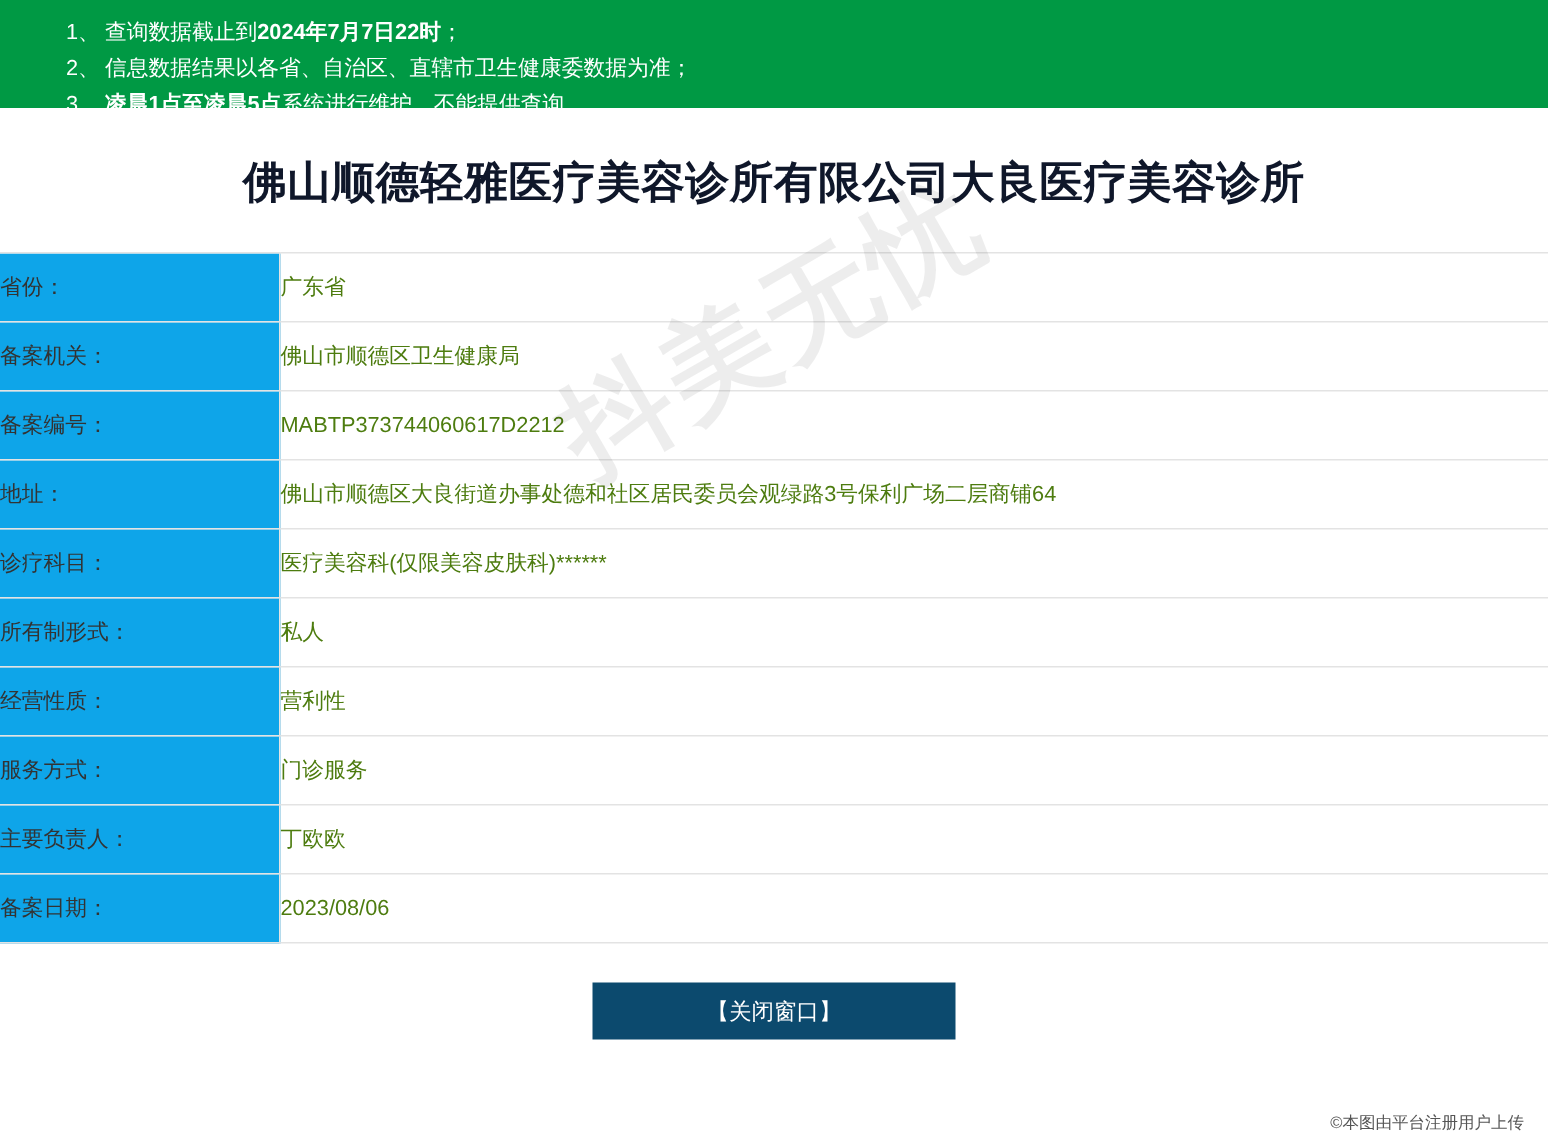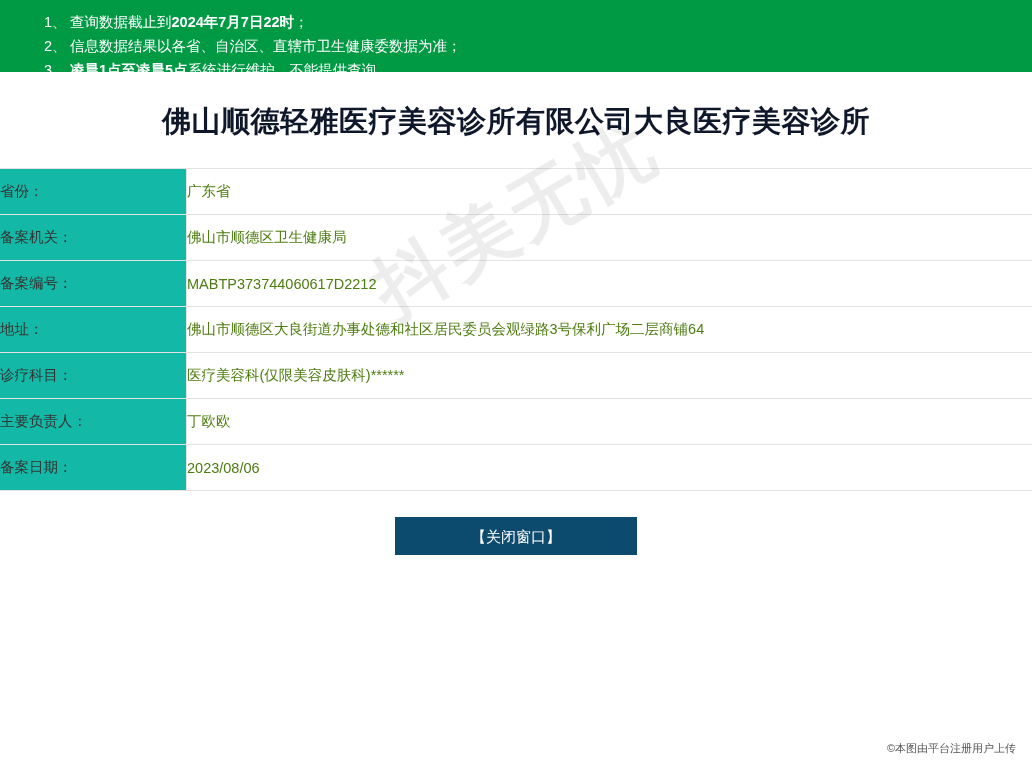--- a/index.html
+++ b/index.html
@@ -80,21 +80,21 @@
   }
   table.info td {
     border-top: 1px solid #e3e3e3;
     border-bottom: 1px solid #e3e3e3;
     font-size: 14.5px;
     vertical-align: middle;
     padding: 0;
   }
   td.label {
     width: 186px;
-    background: #14b8a6;
+    background: #0ea5e9;
     color: #333;
     padding-left: 8px;
     border-right: 1px solid #e3e3e3;
   }
   td.value {
     color: #4d7c0f;
     padding-left: 14px;
   }
   table.info tr:first-child td {
     border-top: 1px solid #e3e3e3;
@@ -169,20 +169,32 @@
     </tr>
     <tr>
       <td class="label">地址：</td>
       <td class="value">佛山市顺德区大良街道办事处德和社区居民委员会观绿路3号保利广场二层商铺64</td>
     </tr>
     <tr>
       <td class="label">诊疗科目：</td>
       <td class="value">医疗美容科(仅限美容皮肤科)******</td>
     </tr>
     <tr>
+      <td class="label">所有制形式：</td>
+      <td class="value">私人</td>
+    </tr>
+    <tr>
+      <td class="label">经营性质：</td>
+      <td class="value">营利性</td>
+    </tr>
+    <tr>
+      <td class="label">服务方式：</td>
+      <td class="value">门诊服务</td>
+    </tr>
+    <tr>
       <td class="label">主要负责人：</td>
       <td class="value">丁欧欧</td>
     </tr>
     <tr>
       <td class="label">备案日期：</td>
       <td class="value">2023/08/06</td>
     </tr>
   </tbody>
 </table>
 

